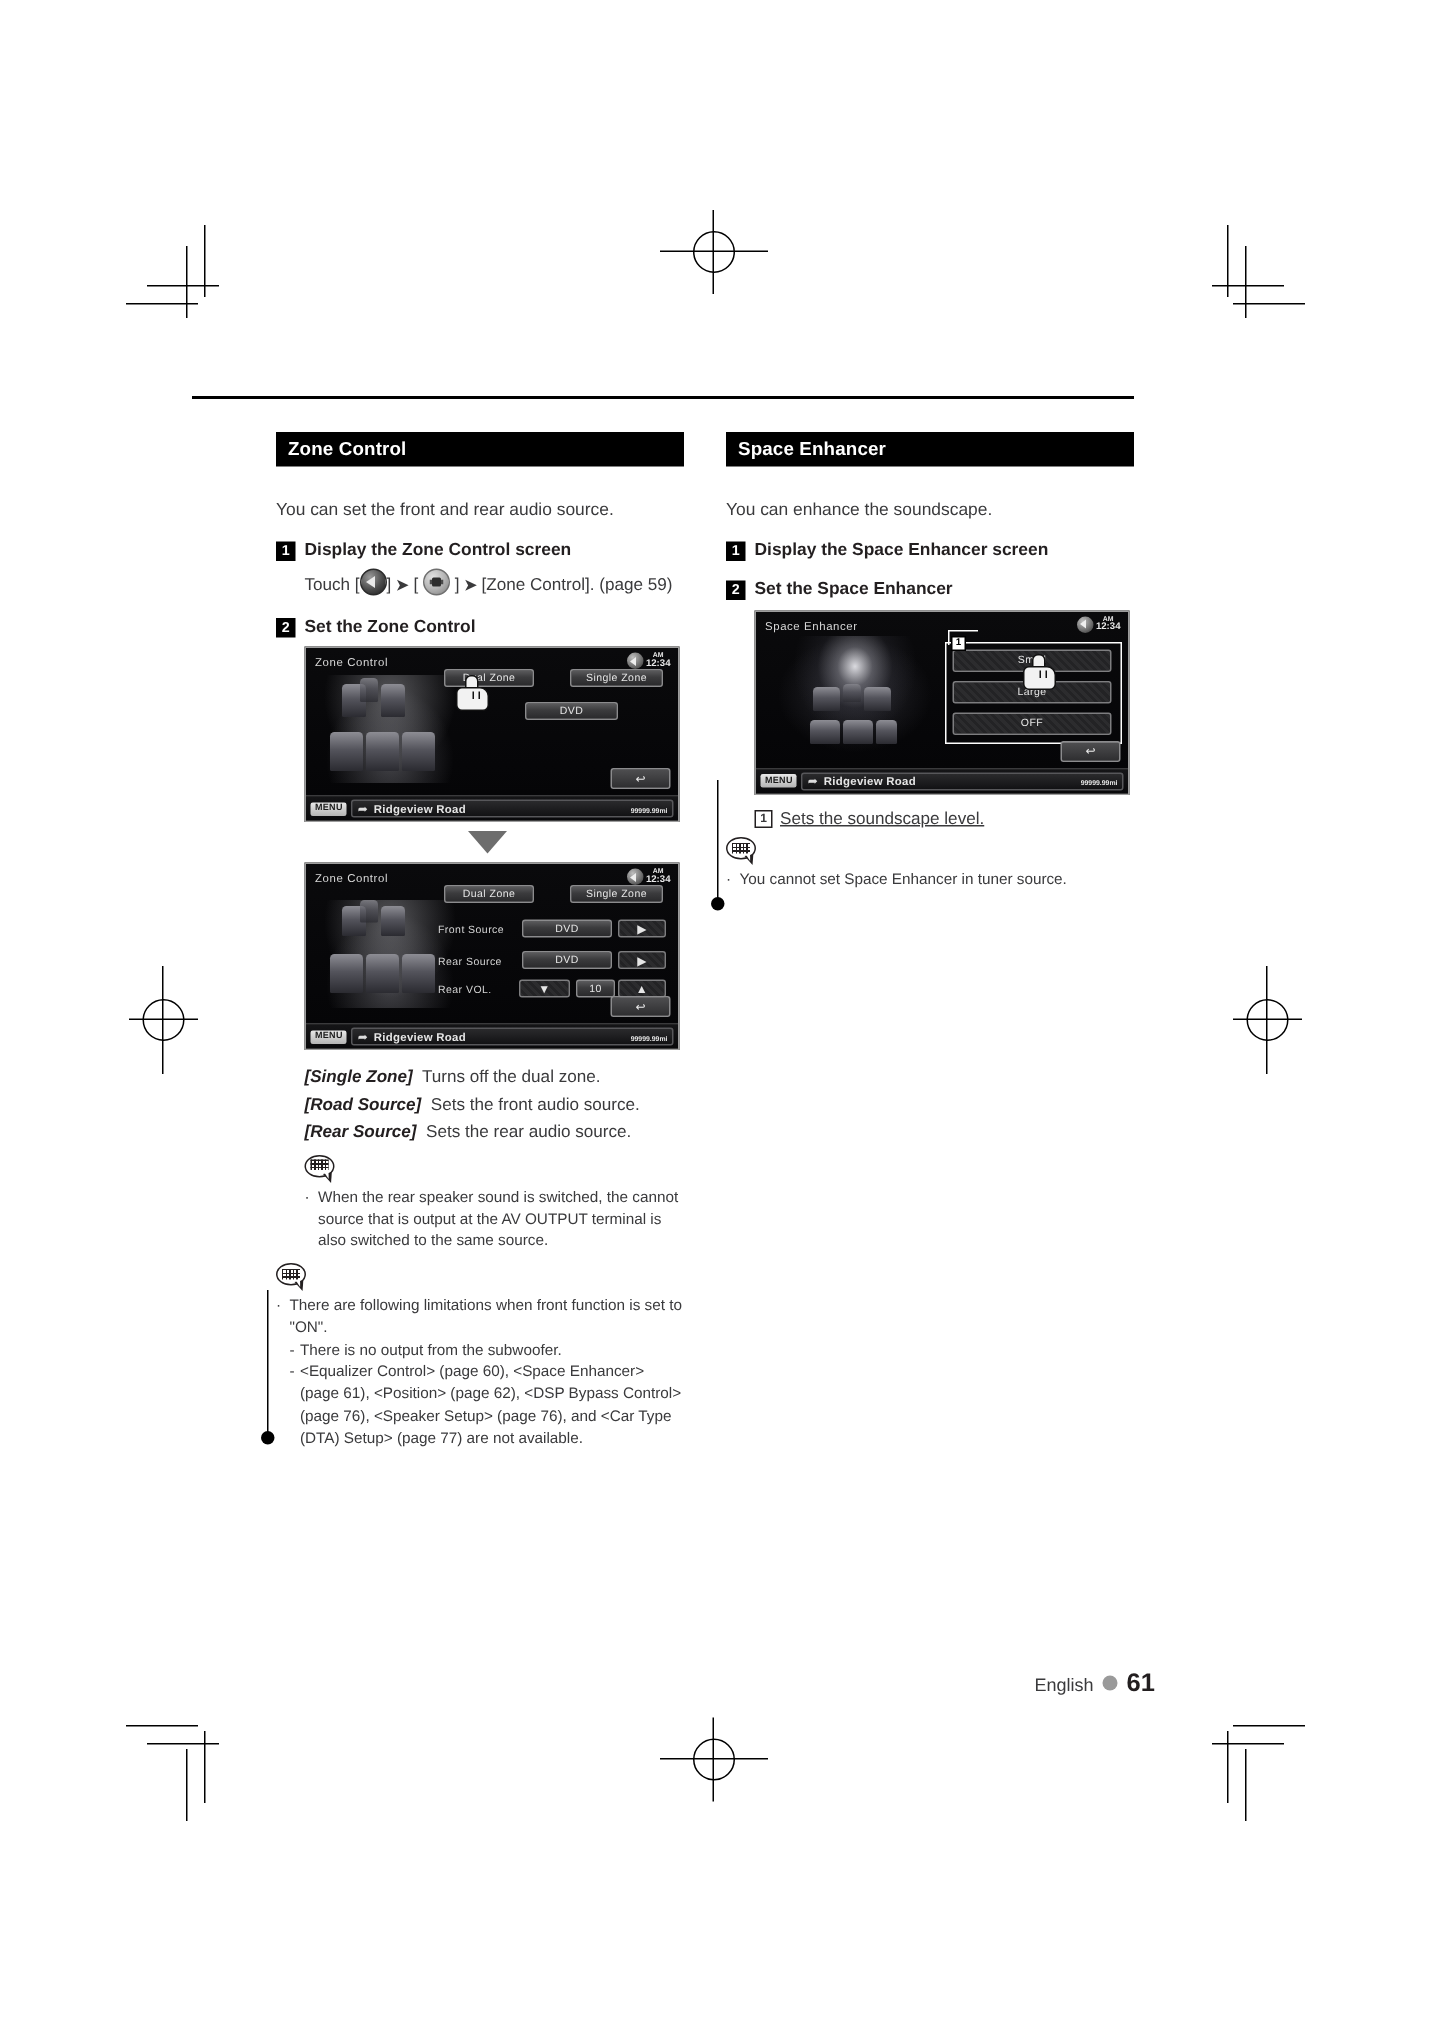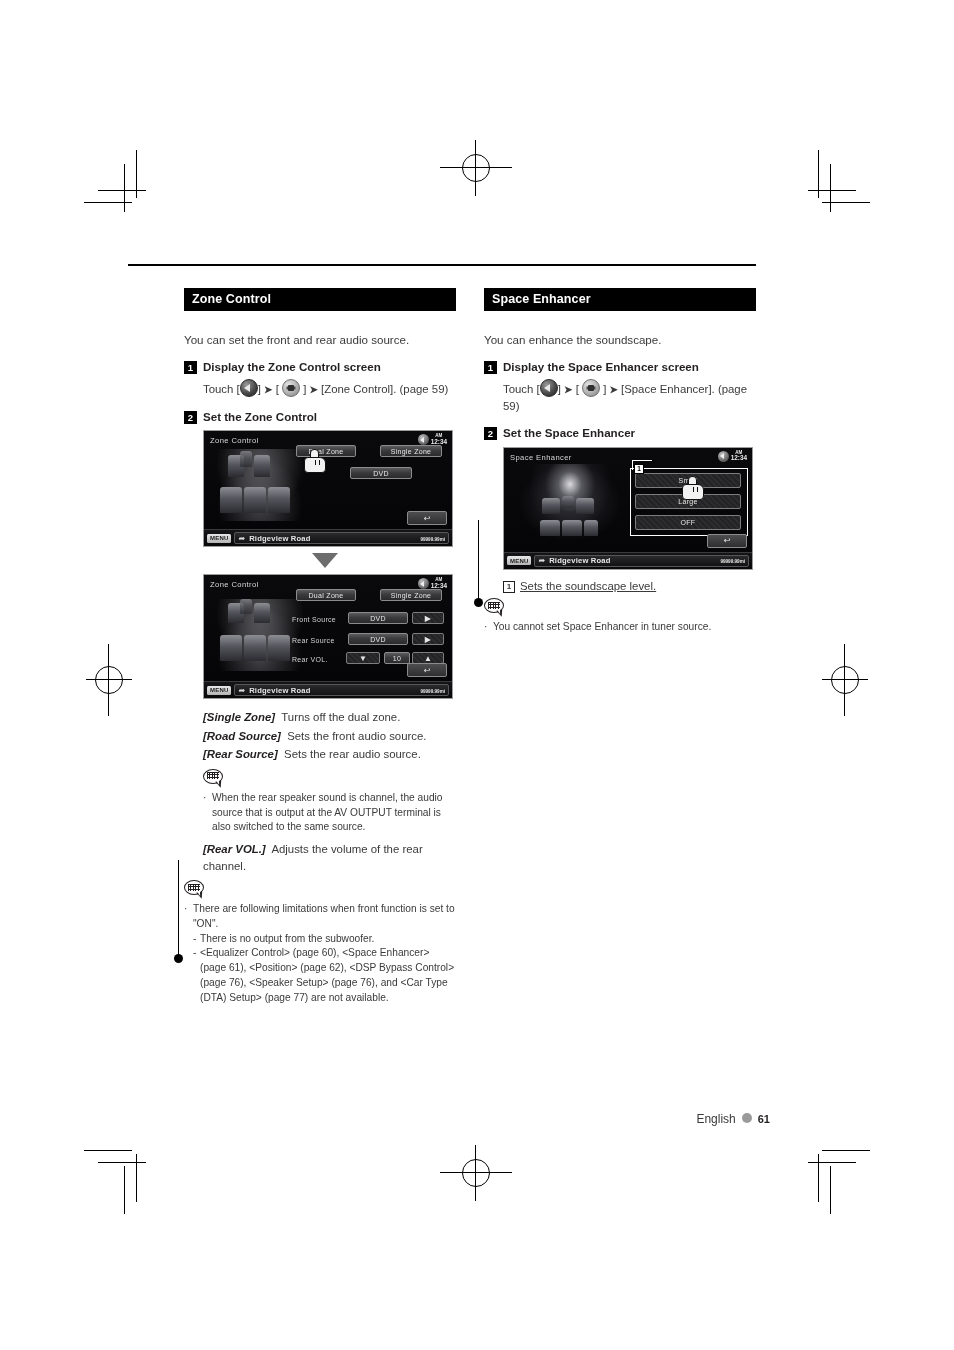--- a/index.html
+++ b/index.html
@@ -384,21 +384,21 @@
     color: #3a3a3c;
   }
   .footer .dot {
     display: inline-block;
     width: 10px; height: 10px;
     border-radius: 50%;
     background: #9a9a9a;
     margin: 0 6px;
     vertical-align: 0px;
   }
-  .footer .pg { font-weight: bold; color: #231f20; font-size: 11px; }
+  .footer .pg { font-weight: bold; color: #231f20; font-size: 17px; }
 </style>
 </head>
 <body>
 
 <div class="crop" style="left:84px;top:150px;width:70px;height:70px;">
   <div class="v" style="left:52px;top:0;height:48px;"></div>
   <div class="h" style="left:0;top:52px;width:48px;"></div>
   <div class="v" style="left:40px;top:14px;height:48px;"></div>
   <div class="h" style="left:14px;top:40px;width:48px;"></div>
 </div>
@@ -578,28 +578,24 @@
 
     <div class="note-icon">
       <div class="bub"></div>
         <div class="grid"></div>
         <div class="tail"></div>
     </div>
 
     <div class="bullets">
       <div class="b1">
         <span class="dot">·</span>
-        <span>When the rear speaker sound is channel, the audio source that is output at the AV OUTPUT terminal is also switched to the same source.</span>
-      </div>
-    </div>
-
-    <div class="def" style="margin-top:6px;">
-      <b>[Rear VOL.]</b>&nbsp;
-      <span>Adjusts the volume of the rear channel.</span>
-    </div>
+        <span>When the rear speaker sound is switched, the cannot source that is output at the AV OUTPUT terminal is also switched to the same source.</span>
+      </div>
+    </div>
+
   </div>
 
   <div style="margin-top:6px;">
     <div class="note-icon">
       <div class="bub"></div>
         <div class="grid"></div>
         <div class="tail"></div>
     </div>
     <div class="bullets">
       <div class="b1">
@@ -623,23 +619,20 @@
 
   <div class="sec-head">Space Enhancer</div>
 
   <div class="intro">You can enhance the soundscape.</div>
 
   <div class="step">
     <div class="step-num">1</div>
     <div class="step-title">Display the Space Enhancer screen</div>
   </div>
 
-  <div class="touchline">
-    <span>Touch [</span><span class="ic-av"></span><span>] </span><span class="arw">➤</span><span> [ </span><span class="ic-audio"></span><span> ] </span><span class="arw">➤</span><span> [Space Enhancer]. (page 59)</span>
-  </div>
 
   <div class="step">
     <div class="step-num">2</div>
     <div class="step-title">Set the Space Enhancer</div>
   </div>
 
   <div class="device">
     <div class="dev-body" style="height:104px;">
       <div class="dev-title">Space Enhancer</div>
       <div class="dev-clock">

